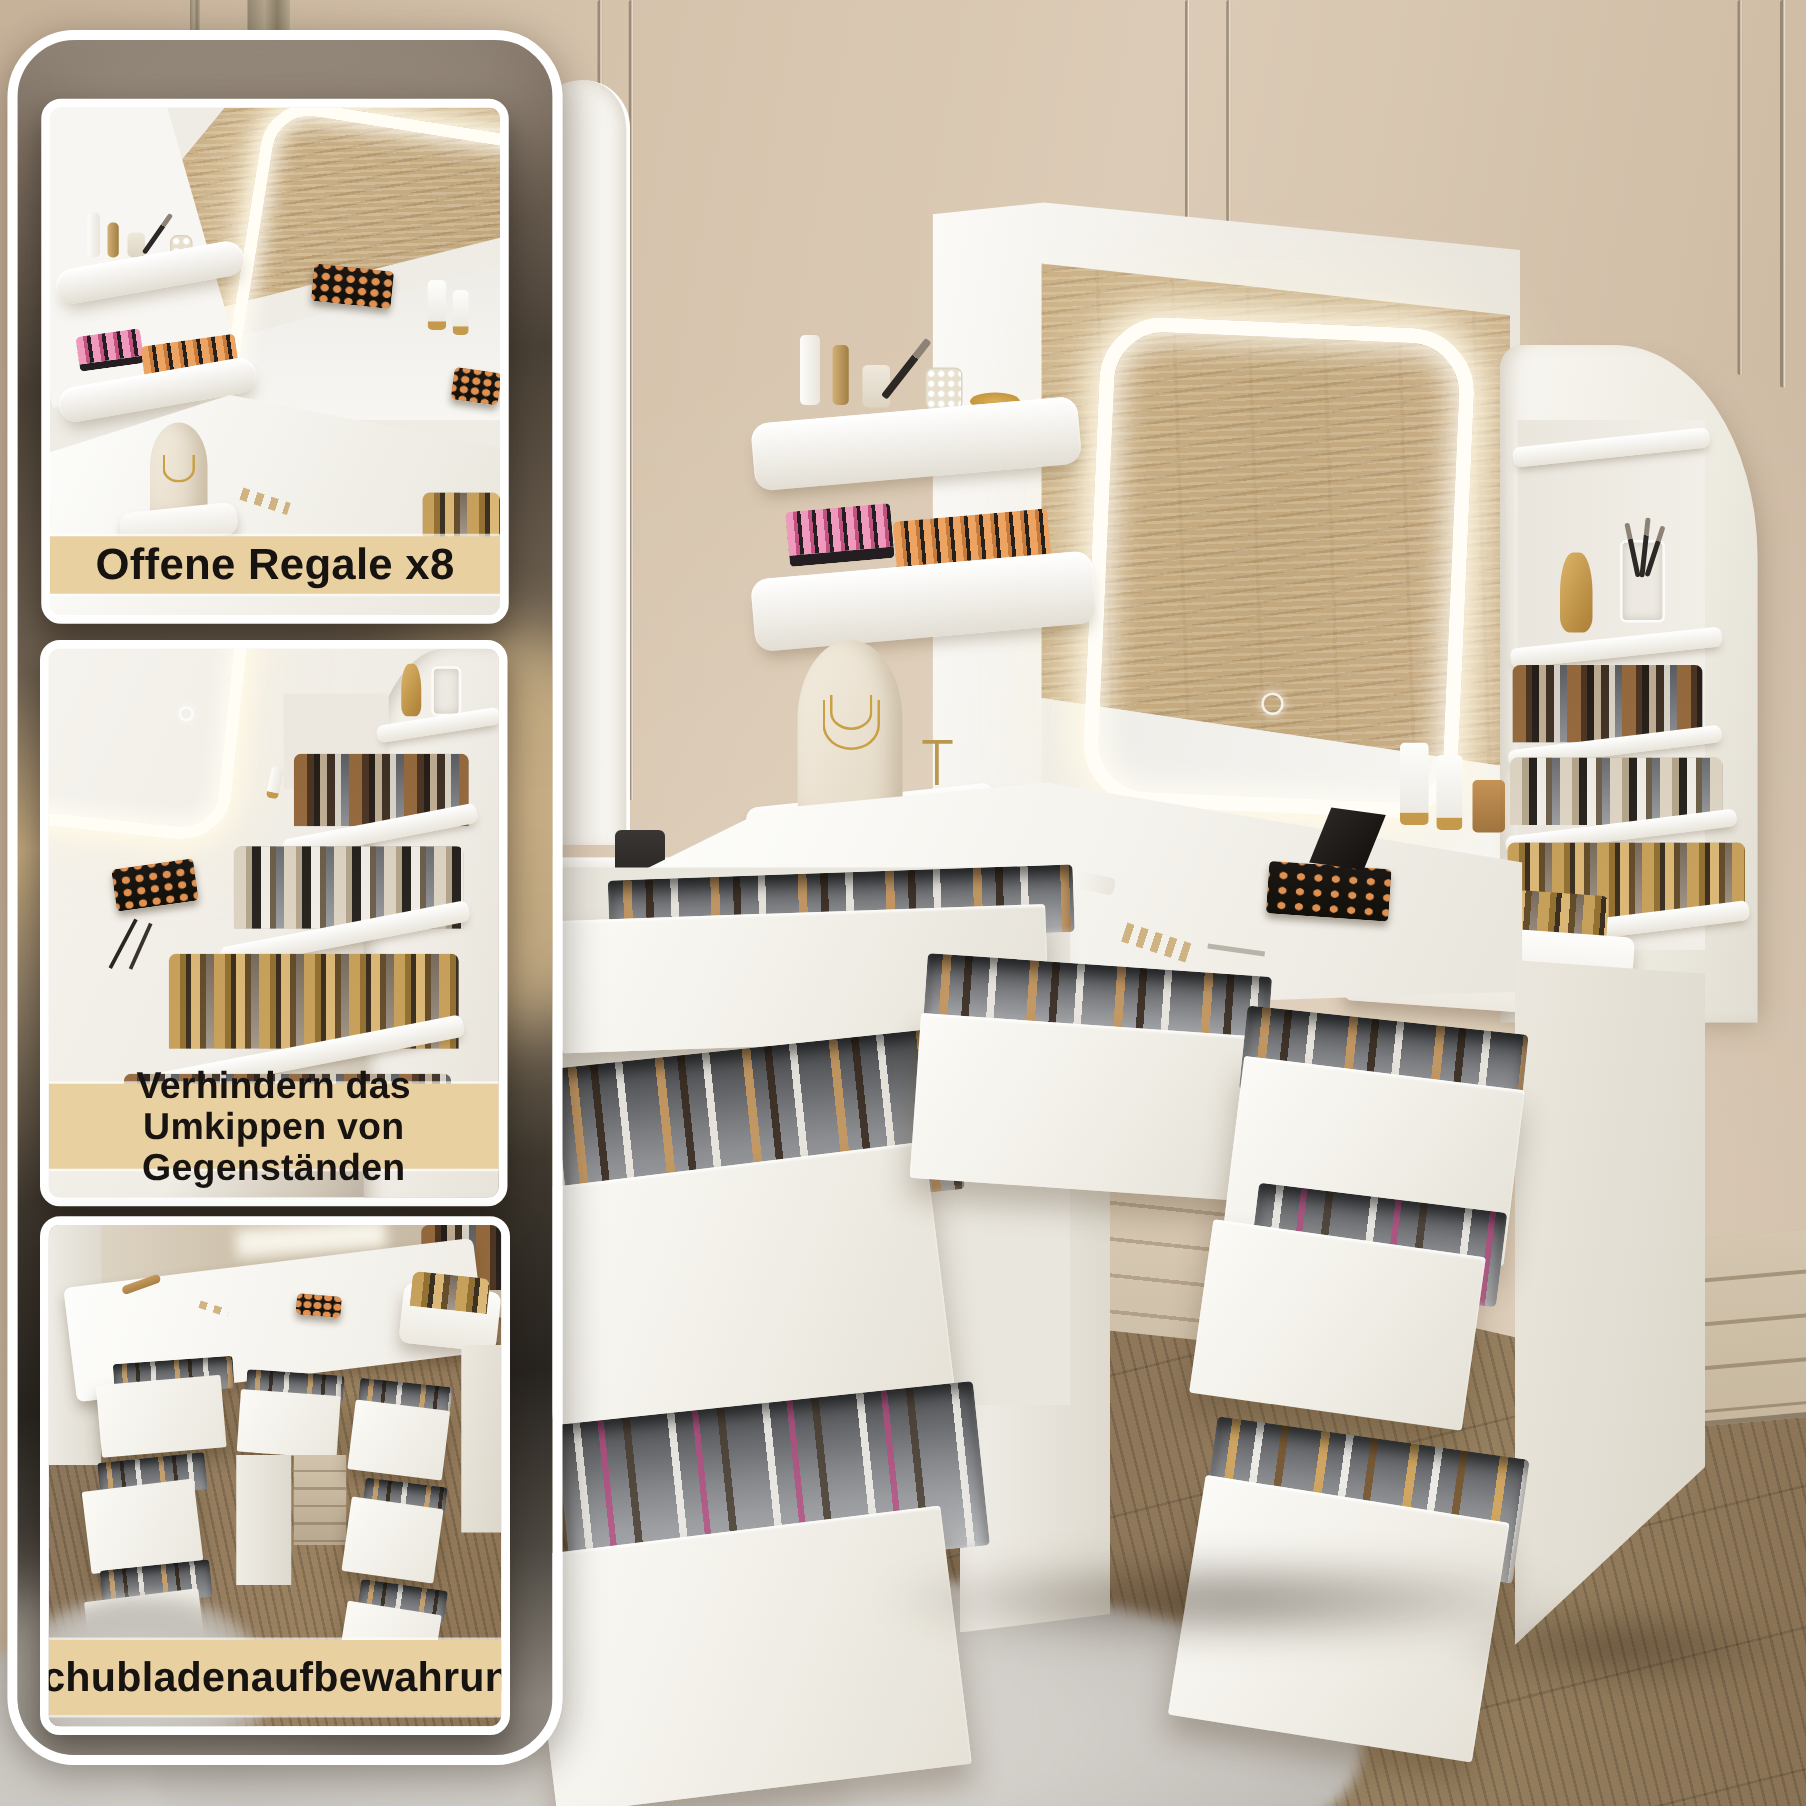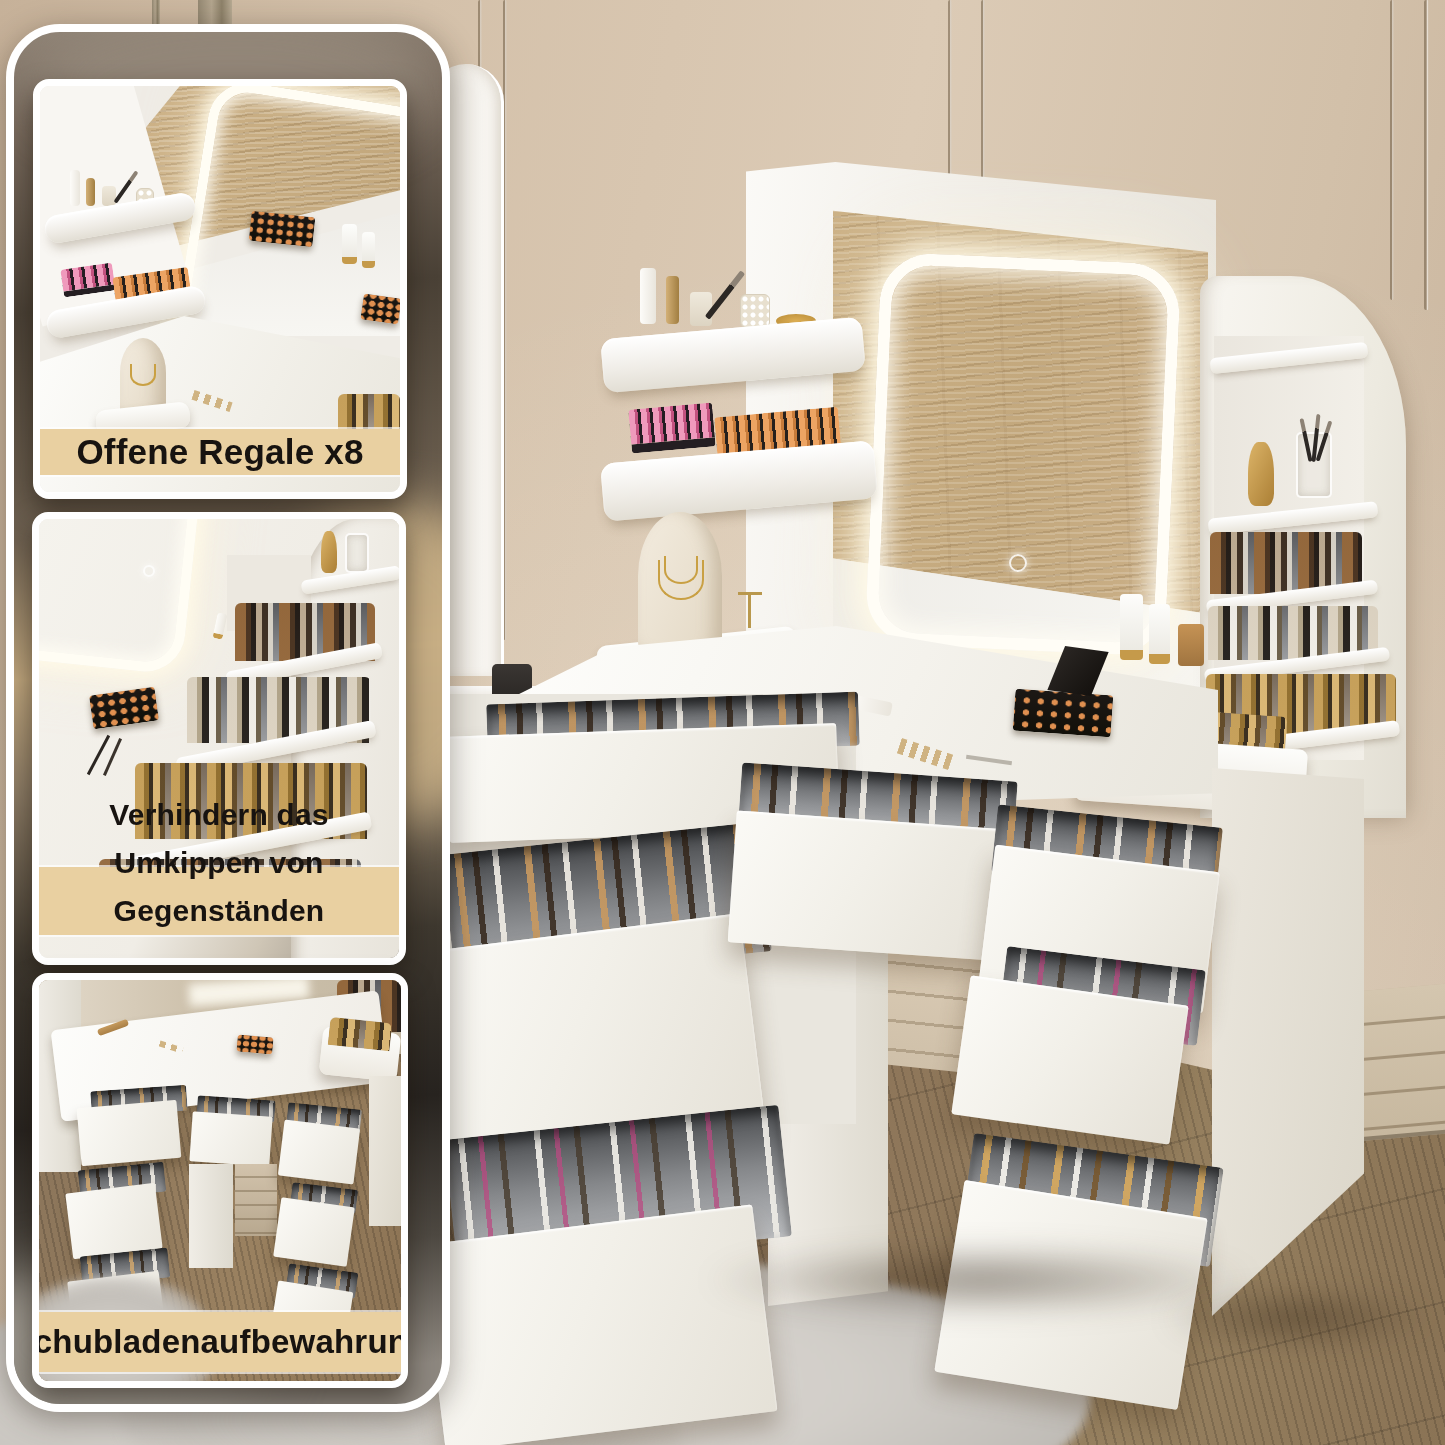--- a/index.html
+++ b/index.html
@@ -341,21 +341,21 @@
         <div class="abs t-shelf" style="left:186px;top:138px;width:158px;height:16px;transform:rotate(-11deg);"></div>
         <div class="abs bottles-mixed" style="left:148px;top:158px;width:184px;height:66px;"></div>
         <div class="abs t-shelf" style="left:136px;top:220px;width:202px;height:17px;transform:rotate(-11deg);"></div>
         <div class="abs bottles-gold" style="left:96px;top:244px;width:232px;height:76px;"></div>
         <div class="abs t-shelf" style="left:84px;top:316px;width:250px;height:18px;transform:rotate(-11deg);"></div>
         <div class="abs bottles-amber" style="left:60px;top:340px;width:262px;height:42px;opacity:.95;"></div>
         <div class="abs palette" style="left:52px;top:172px;width:66px;height:34px;transform:rotate(-8deg);background-size:11px 10px, auto;"></div>
         <div class="abs item" style="left:58px;top:214px;width:3px;height:44px;background:#2b2622;transform:rotate(28deg);"></div>
         <div class="abs item" style="left:72px;top:218px;width:3px;height:40px;background:#3a332c;transform:rotate(24deg);"></div>
       </div>
-      <div class="feature-label" style="top:348px;height:68px;font-size:30px;line-height:48px;padding:0 2px;align-items:flex-end;">
+      <div class="feature-label" style="top:348px;height:68px;font-size:30px;line-height:33px;padding:0 2px;">
         <span>Verhindern das Umkippen von Gegenständen</span>
       </div>
     </div>
 
     <div class="inset" style="left:18px;top:941px;width:376px;height:415px;">
       <div class="abs mini-floor" style="inset:0;">
         <div class="abs" style="left:0;top:0;width:362px;height:74px;background:linear-gradient(90deg,#e3dacb,#cfc3ae 40%,#c4b8a2);"></div>
         <div class="abs" style="left:0;top:0;width:42px;height:192px;background:linear-gradient(90deg,#eeebe4,#dedacf);"></div>
         <div class="abs" style="left:150px;top:0;width:120px;height:22px;background:#fffdf4;filter:blur(5px);transform:rotate(-4deg);opacity:.85;"></div>
         <div class="abs bottles-amber" style="left:298px;top:0;width:64px;height:52px;"></div>

